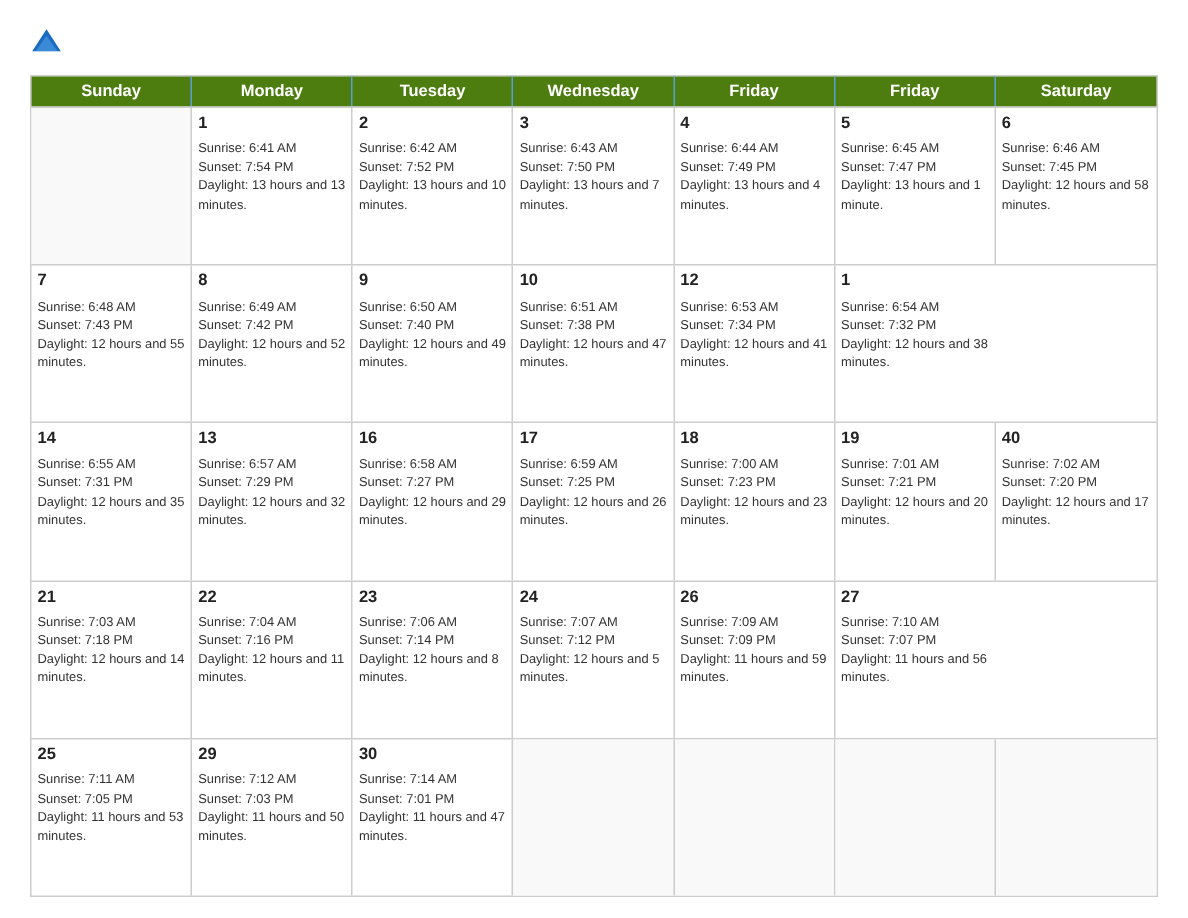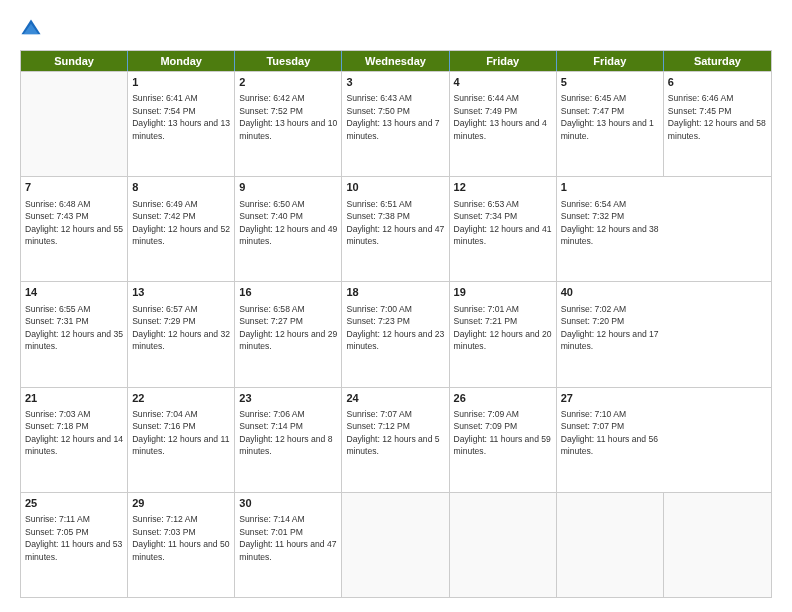--- a/index.html
+++ b/index.html
@@ -202,20 +202,24 @@
           </div>
           <div class="cal-cell">
             <div class="day-num">13</div>
             <div class="cell-info">Sunrise: 6:57 AM<br>Sunset: 7:29 PM<br>Daylight: 12 hours and 32 minutes.</div>
           </div>
           <div class="cal-cell">
             <div class="day-num">16</div>
             <div class="cell-info">Sunrise: 6:58 AM<br>Sunset: 7:27 PM<br>Daylight: 12 hours and 29 minutes.</div>
           </div>
           <div class="cal-cell">
+            <div class="day-num">17</div>
+            <div class="cell-info">Sunrise: 6:59 AM<br>Sunset: 7:25 PM<br>Daylight: 12 hours and 26 minutes.</div>
+          </div>
+          <div class="cal-cell">
             <div class="day-num">18</div>
             <div class="cell-info">Sunrise: 7:00 AM<br>Sunset: 7:23 PM<br>Daylight: 12 hours and 23 minutes.</div>
           </div>
           <div class="cal-cell">
             <div class="day-num">19</div>
             <div class="cell-info">Sunrise: 7:01 AM<br>Sunset: 7:21 PM<br>Daylight: 12 hours and 20 minutes.</div>
           </div>
           <div class="cal-cell">
             <div class="day-num">40</div>
             <div class="cell-info">Sunrise: 7:02 AM<br>Sunset: 7:20 PM<br>Daylight: 12 hours and 17 minutes.</div>

